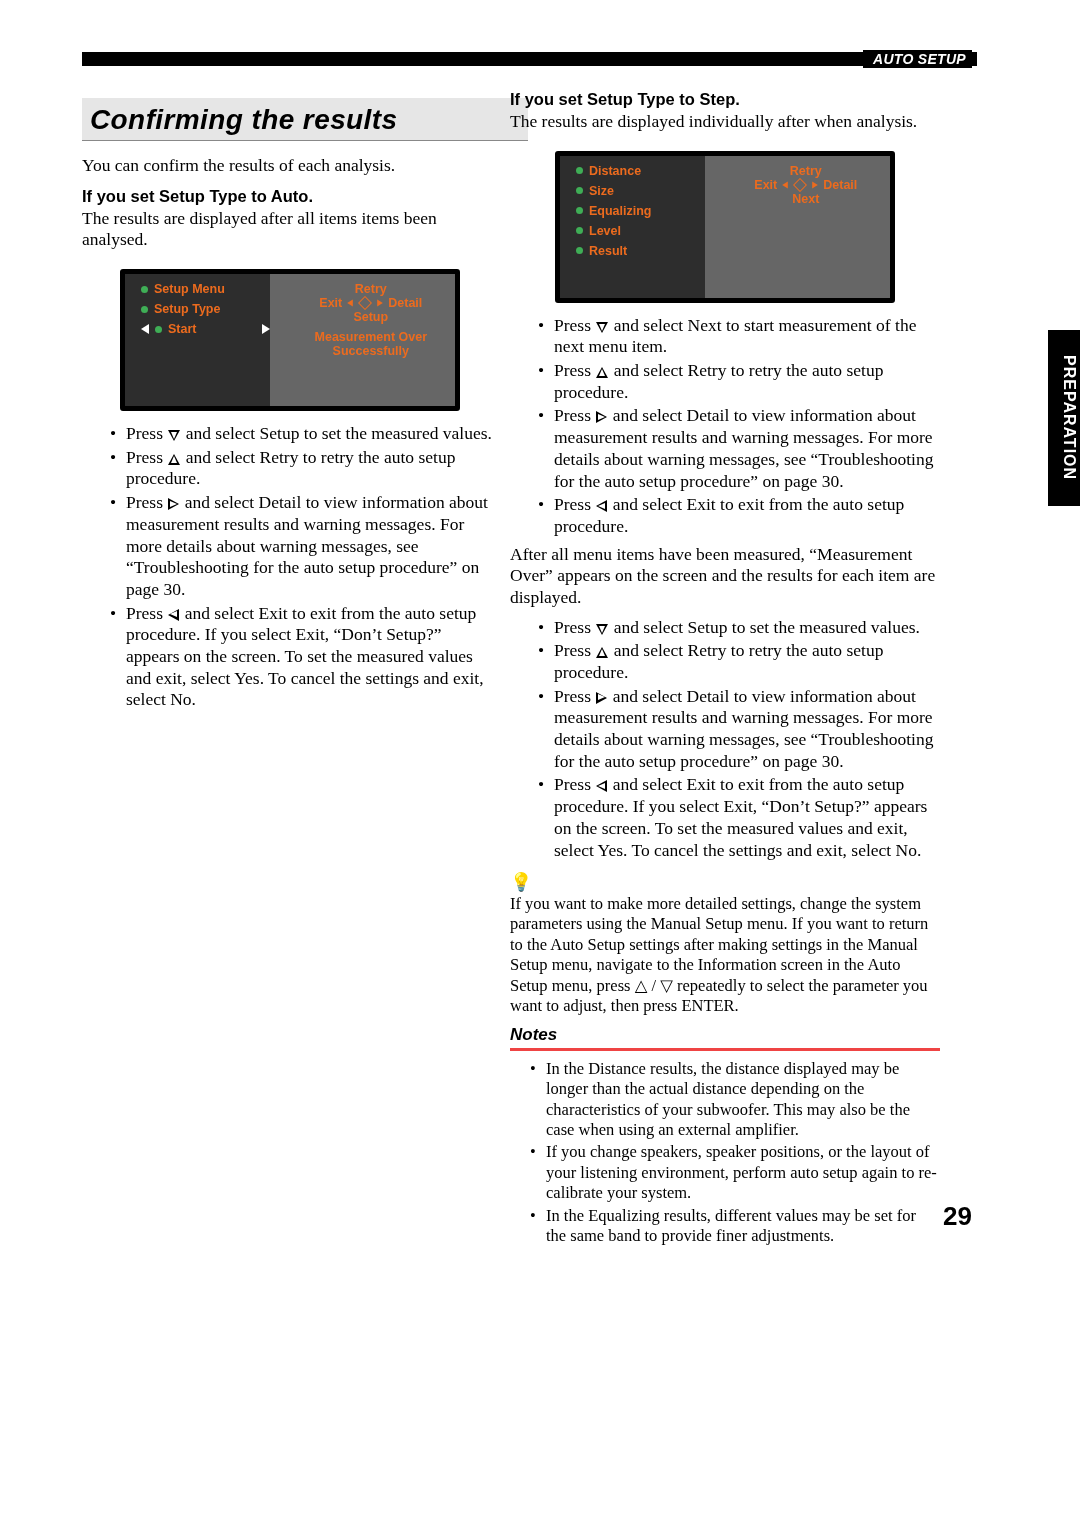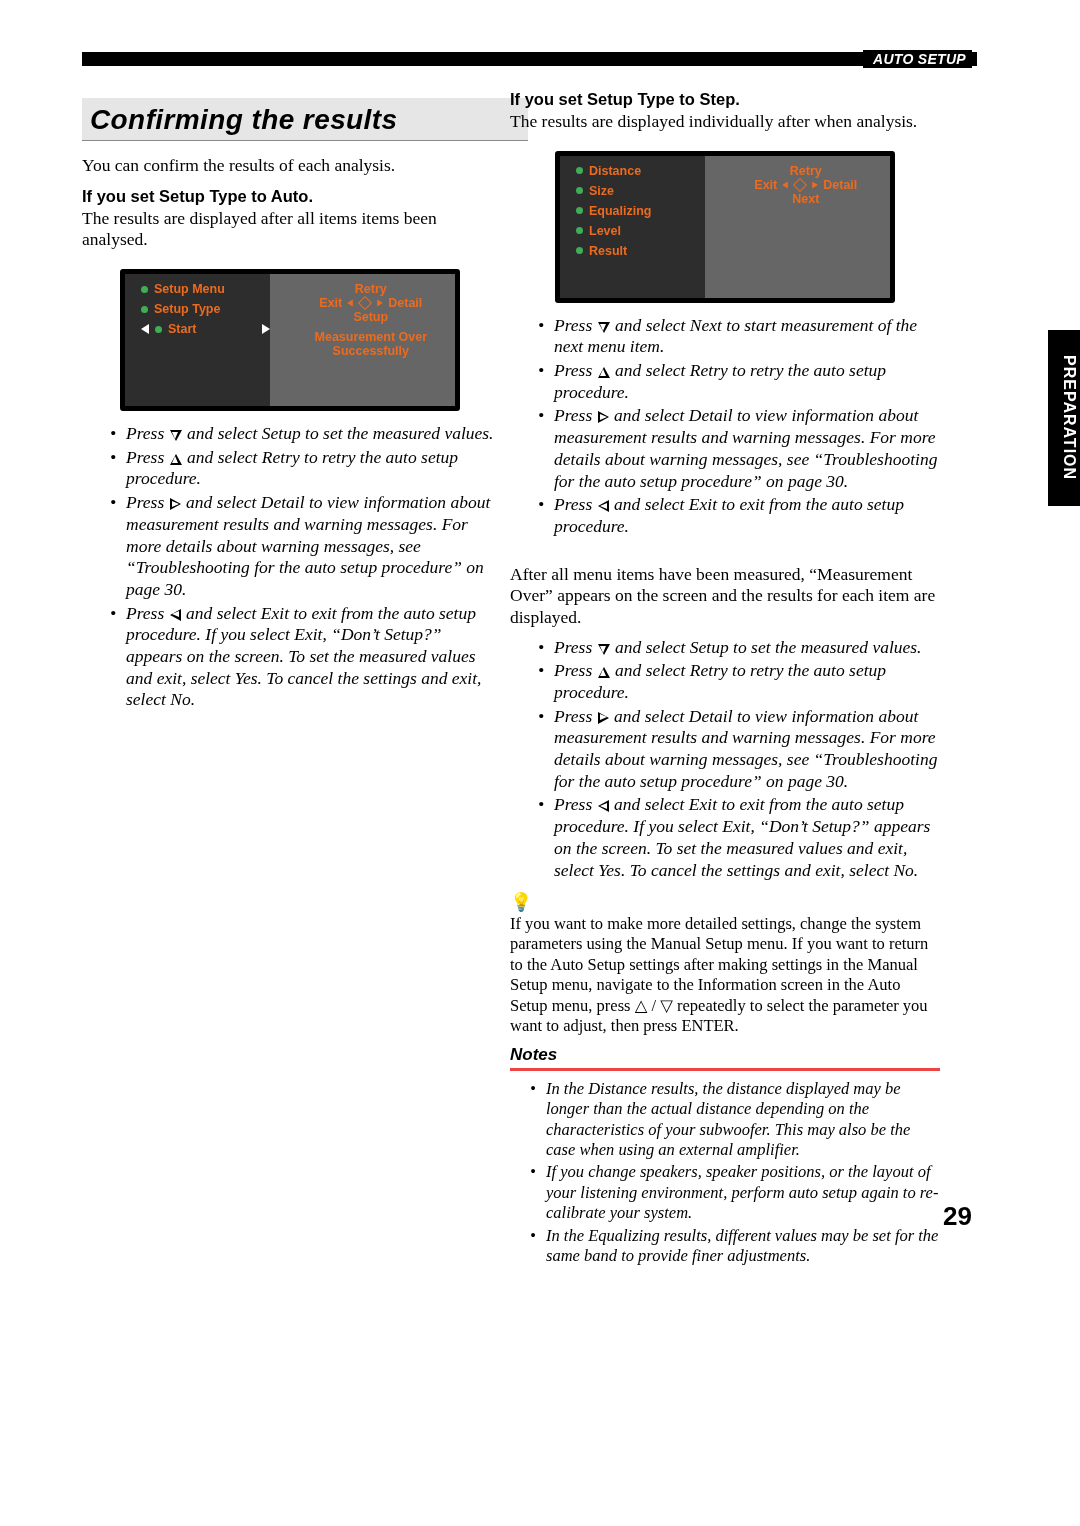--- a/index.html
+++ b/index.html
@@ -78,21 +78,21 @@
     padding: 6px 10px 4px 8px;
     letter-spacing: .4px;
   }
   .subhead {
     font: bold 16.5px Arial, sans-serif;
     margin: 10px 0 2px 0;
   }
   p { margin: 0 0 4px 0; }
 
   
-  ul.bul { list-style: none; padding: 0 0 0 0; margin: 8px 0 0 0; font-style: italic; }
+  ul.bul { list-style: none; padding: 0 0 0 0; margin: 8px 0 0 0; }
   ul.bul > li { position: relative; padding-left: 24px; margin: 0 0 2px 20px; }
   ul.bul > li::before { content: "•"; position: absolute; left: 8px; top: 0; }
   ul.bul.inner > li { margin-left: 12px; }
 
   
   .osd {
     width: 330px;
     height: 132px;
     background: linear-gradient(to right, #2d2d2d 0 44%, #666 44% 100%);
     border: 5px solid #000;
@@ -257,21 +257,21 @@
         </div>
       </div>
 
       <ul class="bul" id="rb1">
           <li>Press <span class="arrow-down"></span> and select Next to start measurement of the next menu item.</li>
           <li>Press <span class="arrow-up"></span> and select Retry to retry the auto setup procedure.</li>
           <li>Press <span class="arrow-right"></span> and select Detail to view information about measurement results and warning messages. For more details about warning messages, see “Troubleshooting for the auto setup procedure” on page 30.</li>
           <li>Press <span class="arrow-left"></span> and select Exit to exit from the auto setup procedure.</li>
         </ul>
 
-      <p style="margin-top:26px">After all menu items have been measured, “Measurement Over” appears on the screen and the results for each item are displayed.</p>
+      <p style="margin-top:6px">After all menu items have been measured, “Measurement Over” appears on the screen and the results for each item are displayed.</p>
 
       <ul class="bul" id="rb2">
           <li>Press <span class="arrow-down"></span> and select Setup to set the measured values.</li>
           <li>Press <span class="arrow-up"></span> and select Retry to retry the auto setup procedure.</li>
           <li>Press <span class="arrow-right"></span> and select Detail to view information about measurement results and warning messages. For more details about warning messages, see “Troubleshooting for the auto setup procedure” on page 30.</li>
           <li>Press <span class="arrow-left"></span> and select Exit to exit from the auto setup procedure. If you select Exit, “Don’t Setup?” appears on the screen. To set the measured values and exit, select Yes. To cancel the settings and exit, select No.</li>
         </ul>
 
       <div style="margin-top:10px">
         <span class="tip-icon">💡</span>

